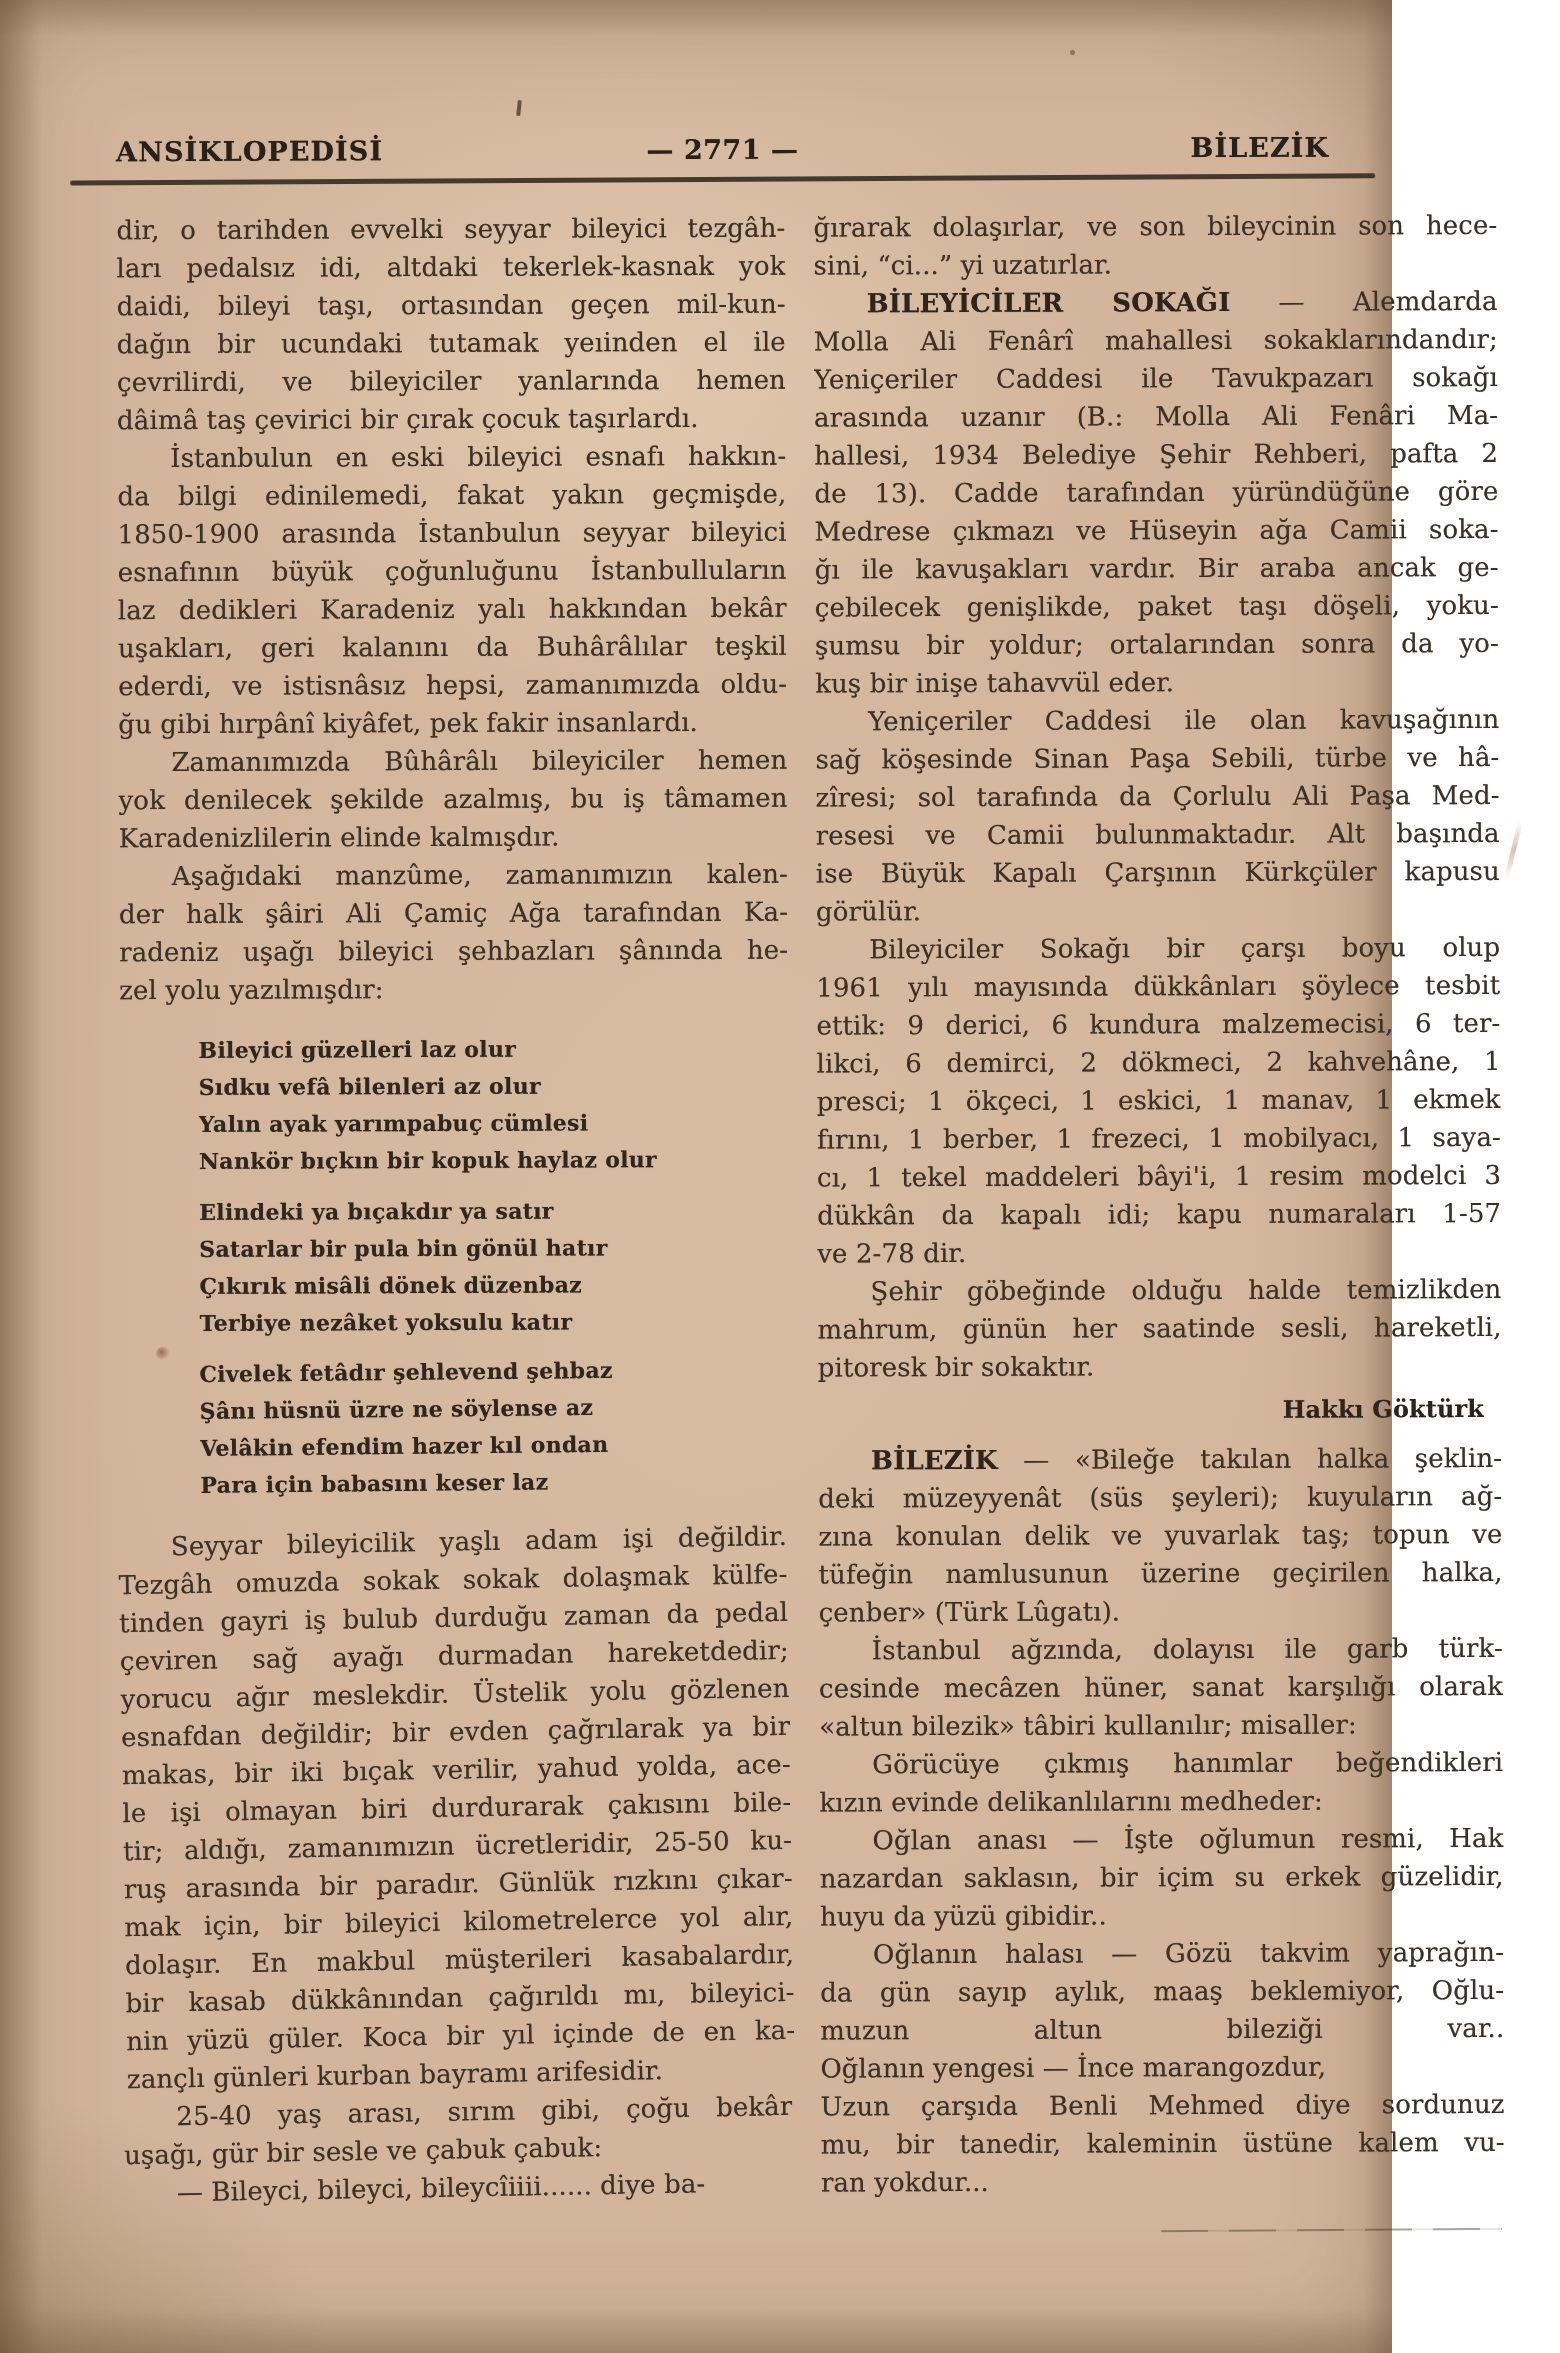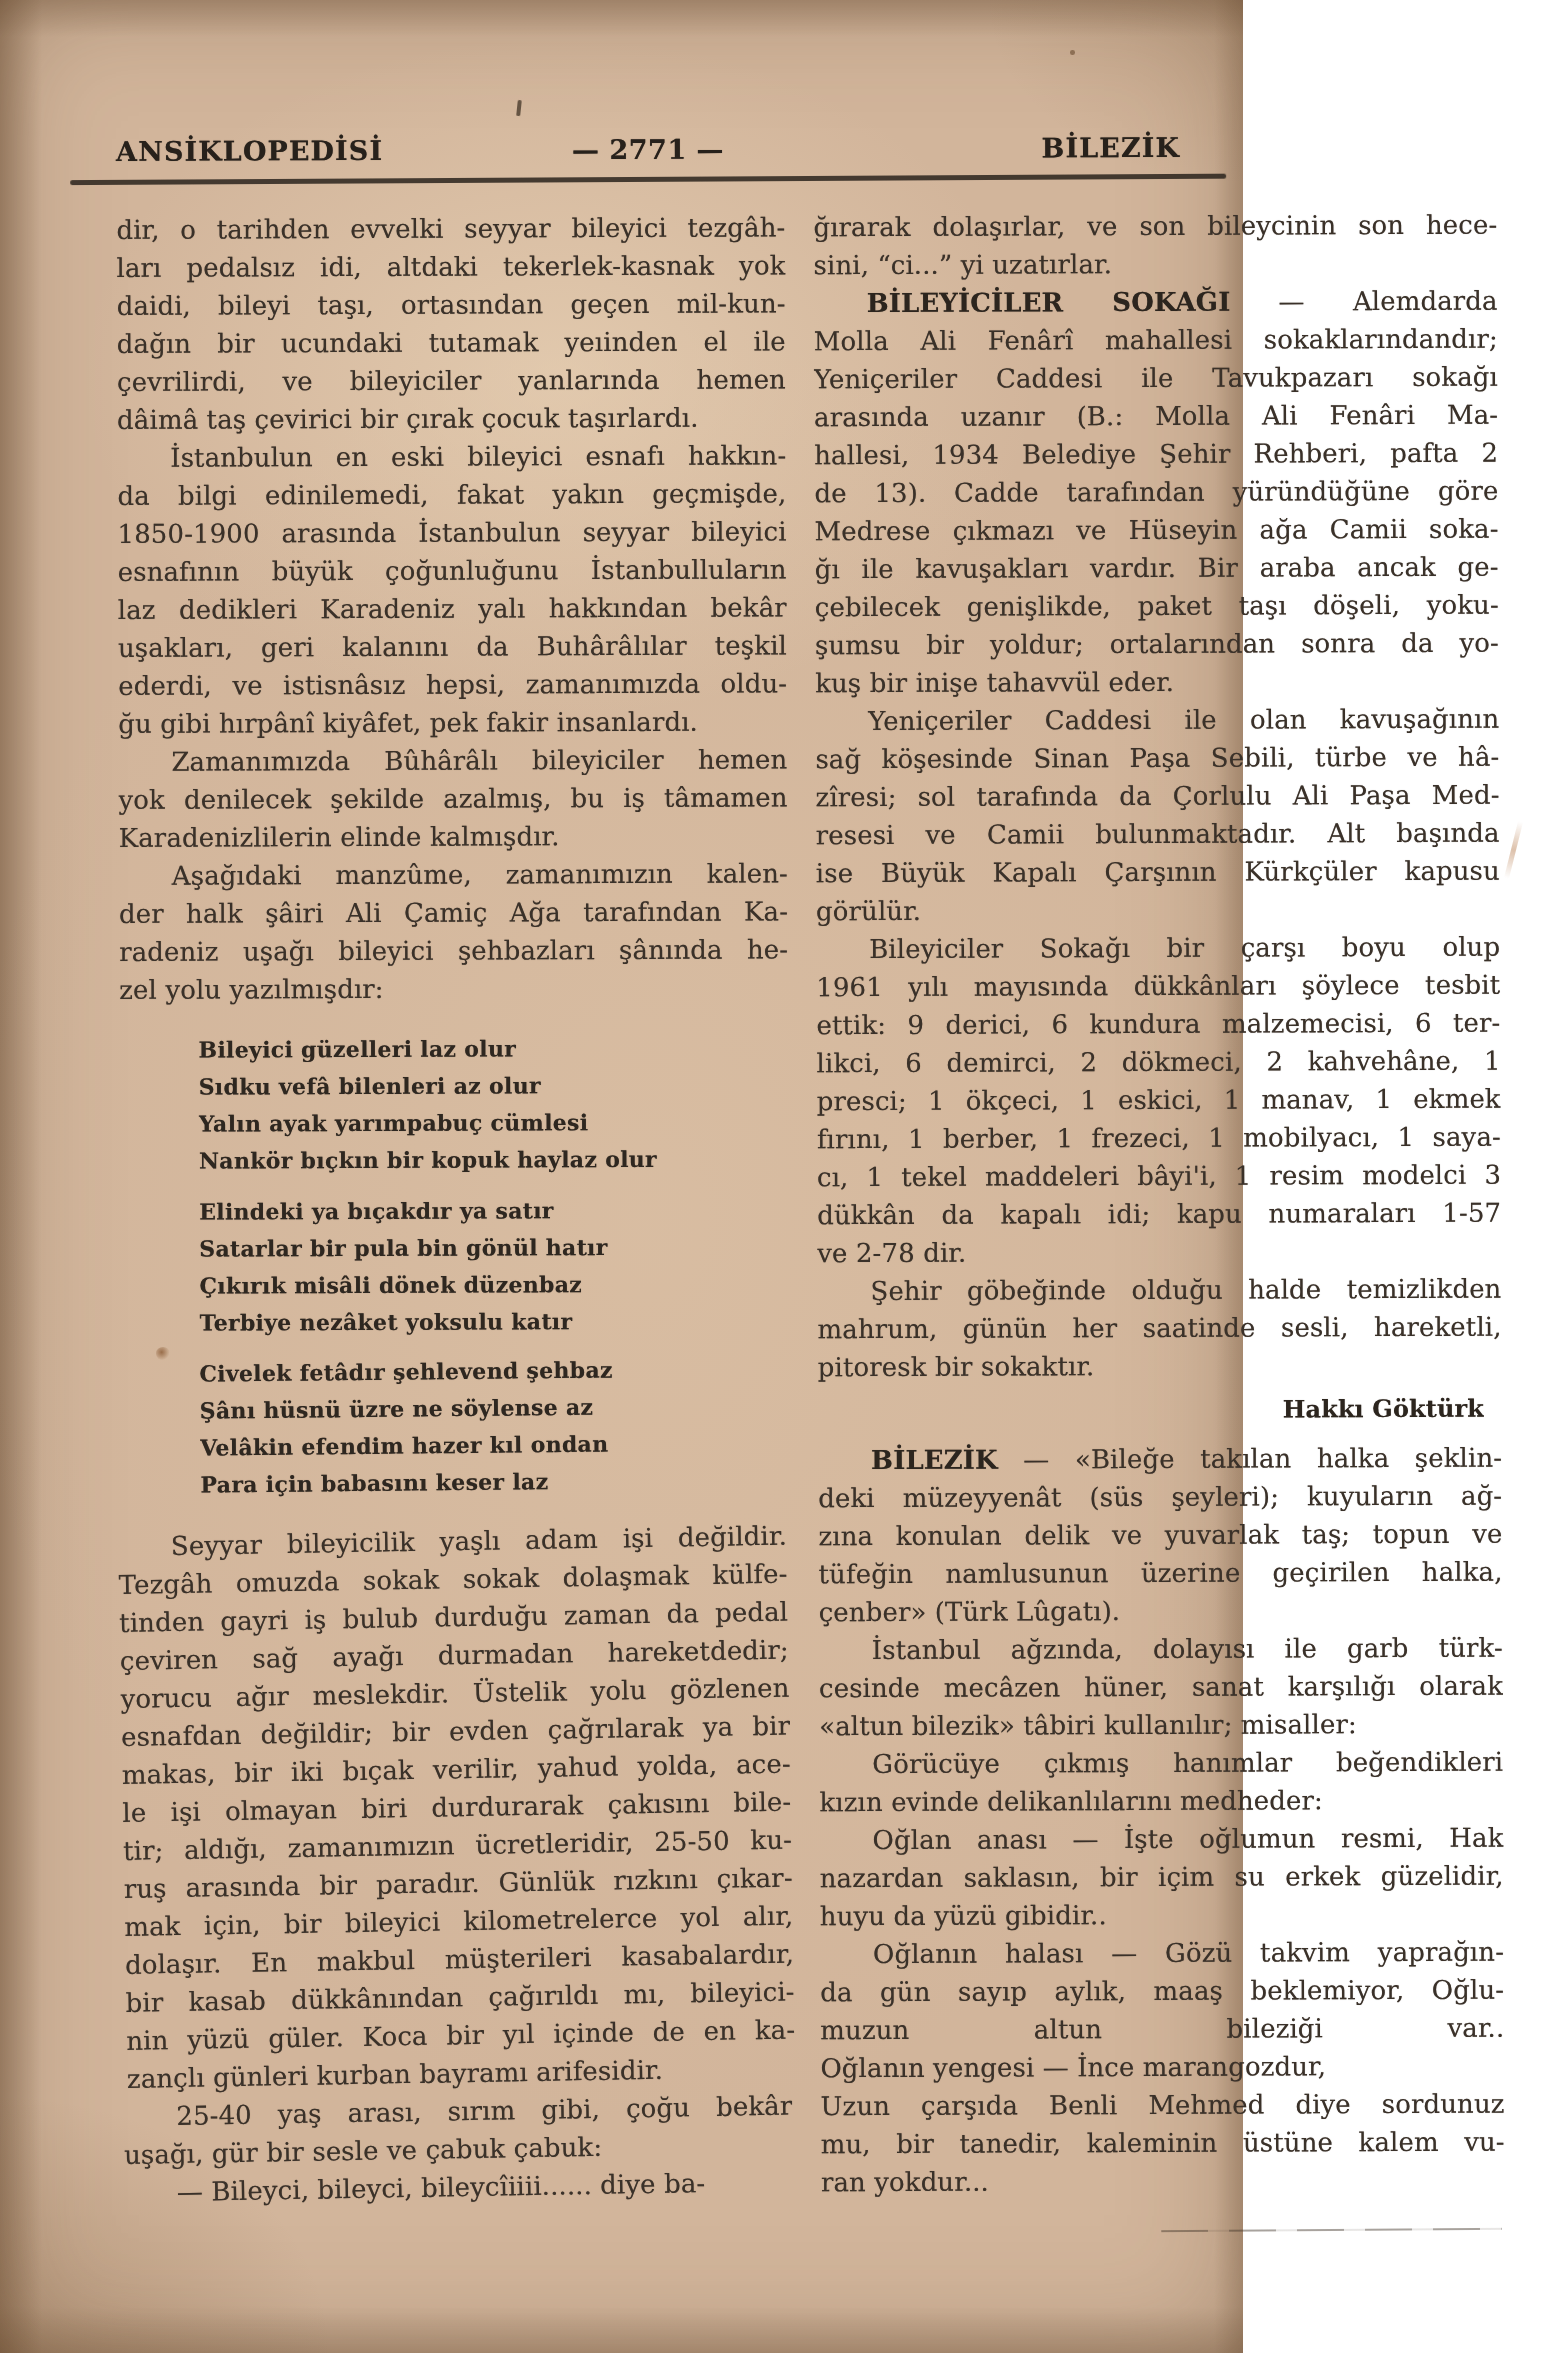--- a/index.html
+++ b/index.html
@@ -3,21 +3,21 @@
 <meta charset="utf-8">
 <style>
   html,body{margin:0;padding:0;}
   body{
     width:1561px;height:2354px;
     font-family:"DejaVu Serif","Liberation Serif",serif;
     overflow:hidden;
   }
   .page{
     position:relative;
-    width:1243px;height:2354px;
+    width:1392px;height:2354px;
     background-color:#d2b59b;
     background-image:
       radial-gradient(ellipse 736px 526px at 45% 16%, rgba(238,217,188,.55), rgba(238,217,188,0) 65%),
       radial-gradient(ellipse 947px 1262px at 52% 52%, rgba(226,201,172,.38), rgba(226,201,172,0) 72%),
       radial-gradient(ellipse 473px 368px at 0% 100%, rgba(118,84,52,.30), rgba(118,84,52,0) 70%),
       radial-gradient(ellipse 368px 263px at 100% 0%, rgba(118,84,52,.18), rgba(118,84,52,0) 70%),
       linear-gradient(90deg, rgba(94,64,38,.40) 0px, rgba(94,64,38,0) 42px),
       linear-gradient(-90deg, rgba(94,64,38,.26) 0px, rgba(94,64,38,0) 29px),
       linear-gradient(180deg, rgba(94,64,38,.30) 0px, rgba(94,64,38,0) 37px),
       linear-gradient(0deg, rgba(94,64,38,.28) 0px, rgba(94,64,38,0) 47px);

